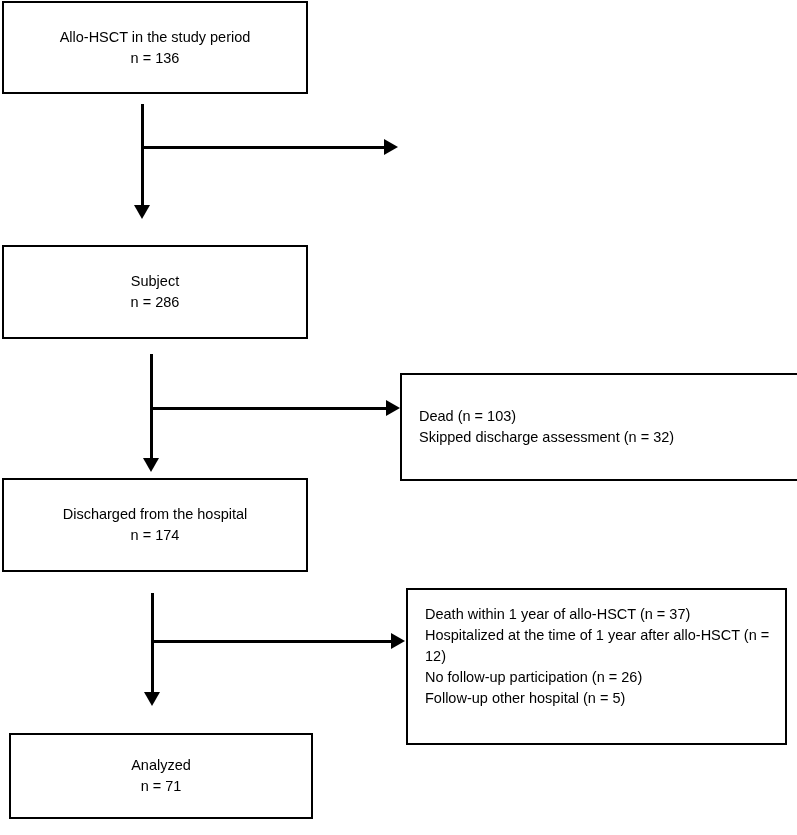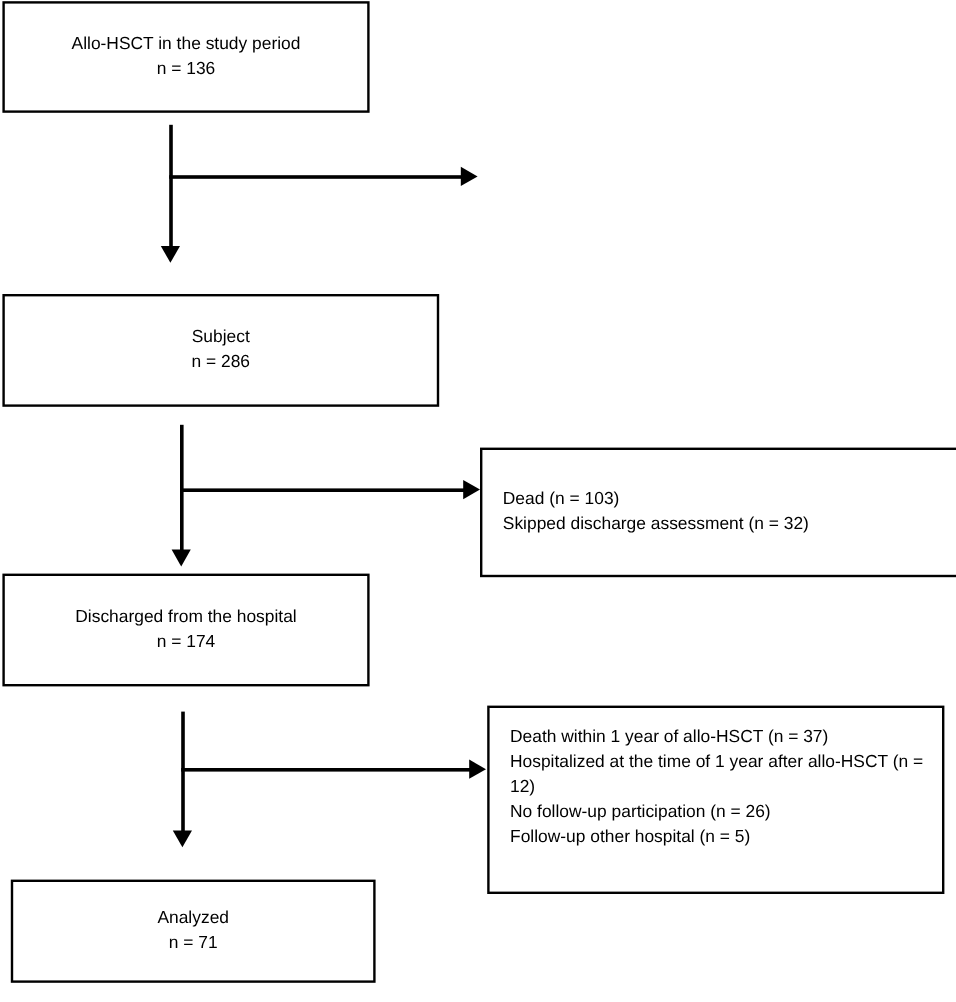--- a/index.html
+++ b/index.html
@@ -86,21 +86,21 @@
     <span>Allo-HSCT in the study period
 n = 136</span>
   </div>
 
   <div class="vline" style="left:141px; top:104px; width:3px; height:105px;"></div>
   <div class="arrow-down" style="left:134px; top:205px;"></div>
   <div class="hline" style="left:141px; top:146px; width:249px;"></div>
   <div class="arrow-right" style="left:384px; top:139px;"></div>
 
 
-  <div class="node" style="left:2px; top:245px; width:364px; height:94px;">
+  <div class="node" style="left:2px; top:245px; width:306px; height:94px;">
     <span>Subject
 n = 286</span>
   </div>
 
   <div class="vline" style="left:150px; top:354px; width:3px; height:108px;"></div>
   <div class="arrow-down" style="left:143px; top:458px;"></div>
   <div class="hline" style="left:150px; top:407px; width:242px;"></div>
   <div class="arrow-right" style="left:386px; top:400px;"></div>
 
   <div class="exclusion" style="left:400px; top:373px; width:447px; height:108px;">

